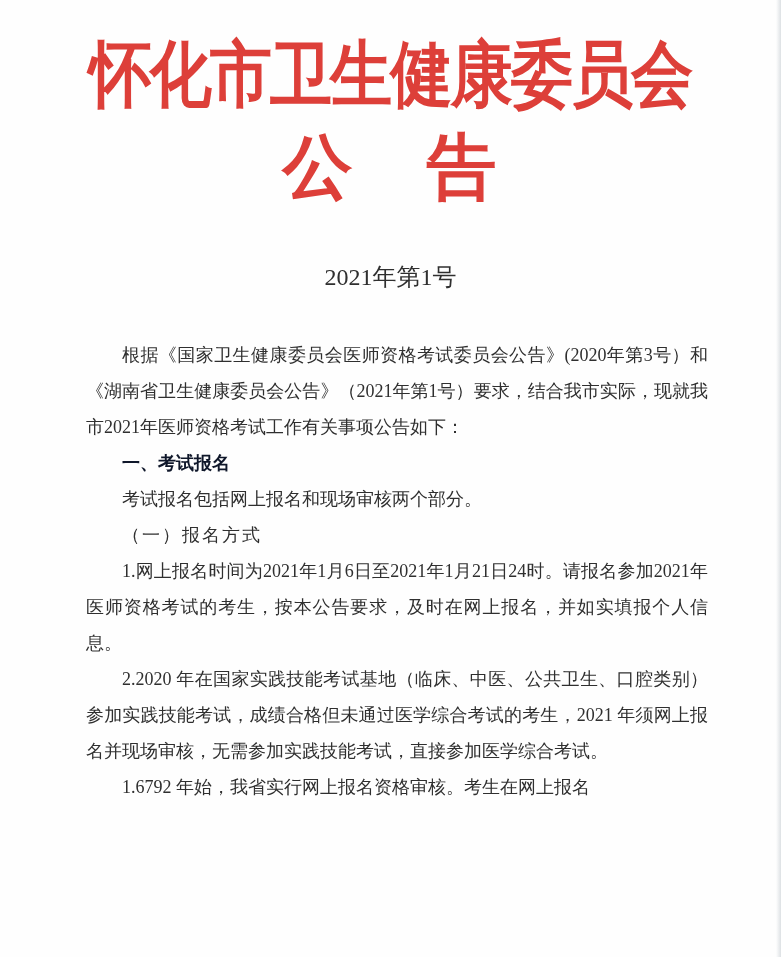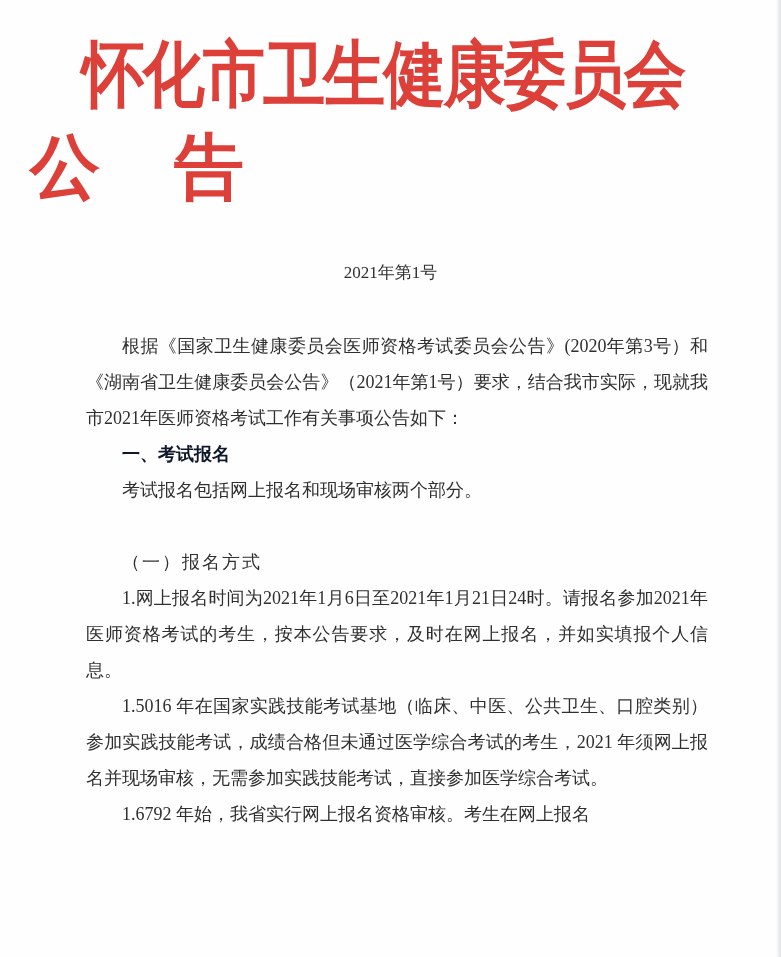--- a/index.html
+++ b/index.html
@@ -10,34 +10,34 @@
     background:#fefefe;
     overflow:hidden;
     font-family:"Liberation Serif","DejaVu Serif",serif;
     color:#2f2f2f;
   }
   
   .scan-edge{
     position:absolute;top:0;right:0;width:5px;height:100%;
     background:linear-gradient(to left,#dde1e4,rgba(255,255,255,0));
   }
-  .title-block{margin-top:38px;color:#dd3f39;padding-left:30px;}
+  .title-block{margin-top:38px;text-align:center;color:#dd3f39;}
   .org-title{
     font-size:72px;line-height:1.05;font-weight:bold;
     transform:scaleX(0.86);transform-origin:50% 50%;
     white-space:nowrap;letter-spacing:-2px;
   }
   .doc-type{
     font-size:70px;line-height:1.0;font-weight:bold;
     margin-top:19px;letter-spacing:2px;
   }
   .doc-number{
     margin-top:58px;
     text-align:center;
-    font-size:17px;
+    font-size:24px;
     color:#2f2f2f;
   }
   .content{
     width:622px;
     margin:44px 0 0 86px;
   }
   .content p{
     margin:0;
     font-size:18px;
     line-height:36px;
@@ -47,21 +47,20 @@
     text-align:justify;
     text-justify:inter-ideograph;
   }
   p.h1{
     font-family:"Liberation Sans","DejaVu Sans",sans-serif;
     font-weight:700;
     color:#0f172a;
   }
   p.h2{
     letter-spacing:2px;
-    margin-top:36px;
   }
 </style>
 </head>
 <body>
 
 <div class="page">
 
   <div class="scan-edge"></div>
 
   <div class="title-block">
@@ -70,17 +69,17 @@
   </div>
 
   <div class="doc-number">2021年第1号</div>
 
   <div class="content">
     <p class="body">根据《国家卫生健康委员会医师资格考试委员会公告》(2020年第3号）和《湖南省卫生健康委员会公告》（2021年第1号）要求，结合我市实际，现就我市2021年医师资格考试工作有关事项公告如下：</p>
     <p class="h1">一、考试报名</p>
     <p class="body">考试报名包括网上报名和现场审核两个部分。</p>
     <p class="h2">（一）报名方式</p>
     <p class="body">1.网上报名时间为2021年1月6日至2021年1月21日24时。请报名参加2021年医师资格考试的考生，按本公告要求，及时在网上报名，并如实填报个人信息。</p>
-    <p class="body">1.5016 年在国家实践技能考试基地（临床、中医、公共卫生、口腔类别）参加实践技能考试，成绩合格但未通过医学综合考试的考生，2021 年须网上报名并现场审核，无需参加实践技能考试，直接参加医学综合考试。</p>
+    <p class="body">2.2020 年在国家实践技能考试基地（临床、中医、公共卫生、口腔类别）参加实践技能考试，成绩合格但未通过医学综合考试的考生，2021 年须网上报名并现场审核，无需参加实践技能考试，直接参加医学综合考试。</p>
     <p class="body">1.6792 年始，我省实行网上报名资格审核。考生在网上报名</p>
   </div>
 
 </div>
 
 </body></html>

